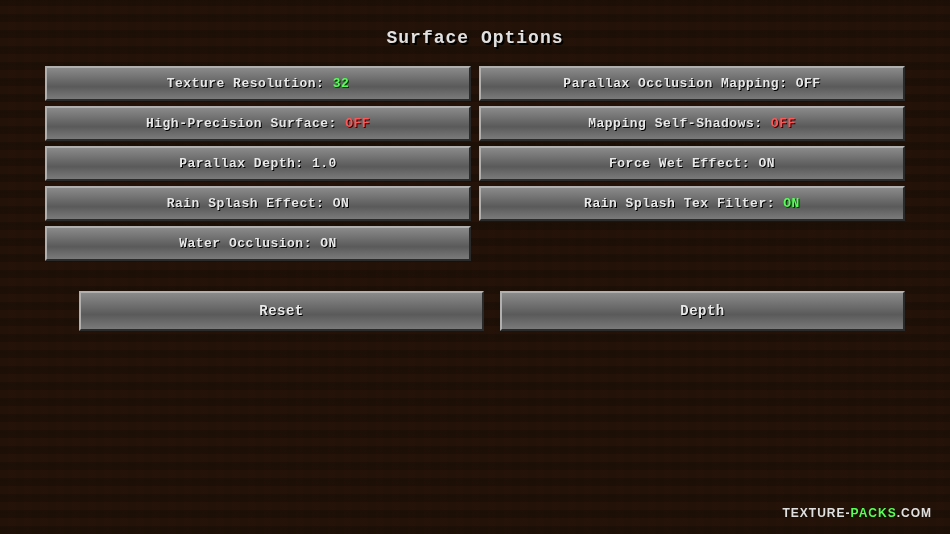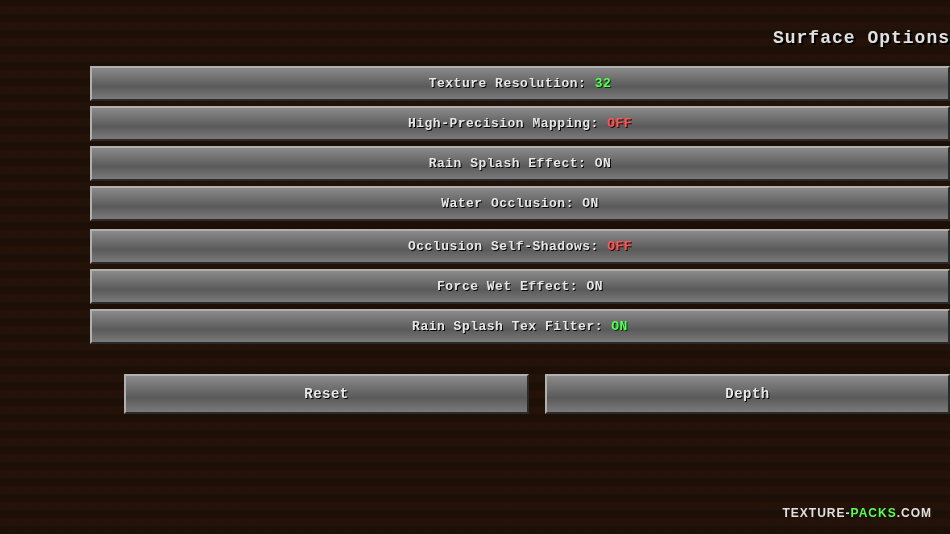--- a/index.html
+++ b/index.html
@@ -61,37 +61,36 @@
       pointer-events: none;
       z-index: 0;
     }
 
     .content {
       position: relative;
       z-index: 1;
       width: 100%;
       display: flex;
       flex-direction: column;
-      align-items: flex-end;
+      align-items: center;
     }
 
     .page-title {
       color: #e0e0e0;
       font-size: 18px;
       font-weight: bold;
       letter-spacing: 1px;
       margin-bottom: 18px;
       text-shadow: 2px 2px 0px #000;
     }
 
     .options-grid {
       display: flex;
       gap: 8px;
       width: 860px;
-      flex-direction: column;
     }
 
     .options-column {
       display: flex;
       flex-direction: column;
       gap: 5px;
       flex: 1;
     }
 
     .option-btn {
@@ -188,39 +187,45 @@
   <h1 class="page-title">Surface Options</h1>
 
   <div class="options-grid">
     <div class="options-column">
 
       <button class="option-btn">
         <span>Texture Resolution: </span><span class="value-green">32</span>
       </button>
 
       <button class="option-btn">
-        <span>High-Precision Mapping: </span><span class="value-red">OFF</span>
-      </button>
-
+        <span>High-Precision Surface: </span><span class="value-red">OFF</span>
+      </button>
+
+      <button class="option-btn">
+        <span>Parallax Depth: 1.0</span>
+      </button>
 
       <button class="option-btn">
         <span>Rain Splash Effect: ON</span>
       </button>
 
       <button class="option-btn">
         <span>Water Occlusion: ON</span>
       </button>
 
     </div>
 
     <div class="options-column">
 
-
-      <button class="option-btn">
-        <span>Occlusion Self-Shadows: </span><span class="value-red">OFF</span>
+      <button class="option-btn">
+        <span>Parallax Occlusion Mapping: OFF</span>
+      </button>
+
+      <button class="option-btn">
+        <span>Mapping Self-Shadows: </span><span class="value-red">OFF</span>
       </button>
 
       <button class="option-btn">
         <span>Force Wet Effect: ON</span>
       </button>
 
       <button class="option-btn">
         <span>Rain Splash Tex Filter: </span><span class="value-green">ON</span>
       </button>
     </div>

